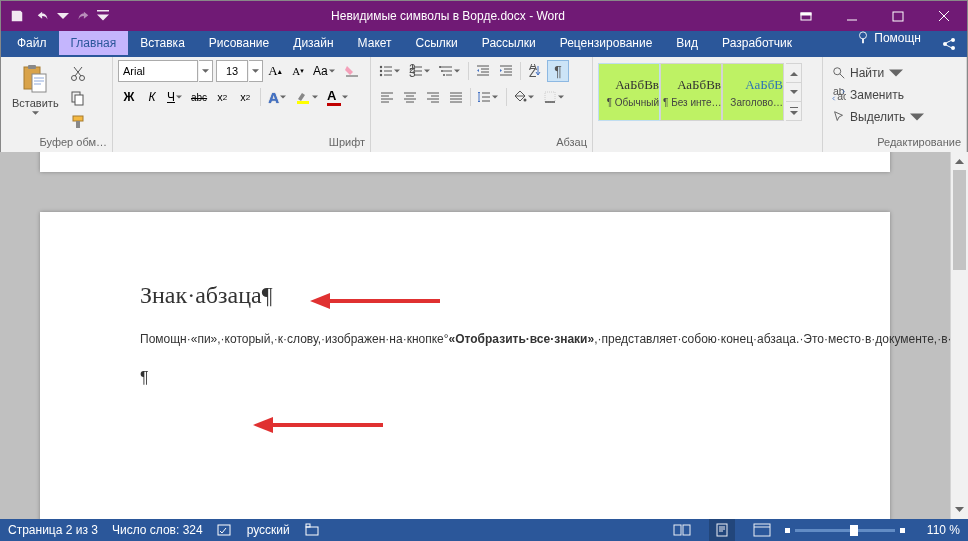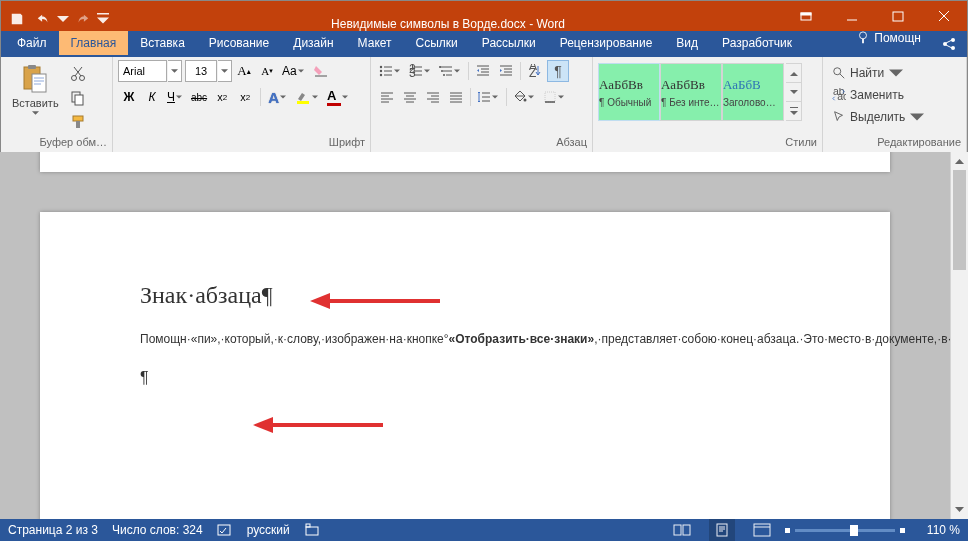--- a/index.html
+++ b/index.html
@@ -1,46 +1,46 @@
 <!DOCTYPE html>
 <html><head>
 <meta charset="utf-8">
 <style>
 *{margin:0;padding:0;box-sizing:border-box;font-family:"Segoe UI",Tahoma,sans-serif;font-size:12px;user-select:none}
 body{background:#fff;width:968px;height:541px;overflow:hidden;border:1px solid #888}
-.titlebar{height:30px;background:#c2410c;color:#fff;display:flex;align-items:flex-end}
+.titlebar{height:30px;background:#701a75;color:#fff;display:flex;align-items:center}
 .qat{display:flex;align-items:center;padding:0 4px;gap:2px}
 .qat-btn{width:24px;height:24px;display:flex;align-items:center;justify-content:center;color:#fff;opacity:.9}
 .qat-btn svg{width:14px;height:14px;fill:#fff}
 .title{flex:1;text-align:center;font-size:12px;color:#fff}
 .winctrl{display:flex}
 .winctrl .wc{width:46px;height:30px;display:flex;align-items:center;justify-content:center}
 .winctrl .wc svg{width:12px;height:12px;stroke:#fff;fill:none;stroke-width:1}
 .tabs{height:26px;background:#2b579a;display:flex;align-items:flex-start;padding-left:4px}
 .tab{padding:0 12px;height:24px;line-height:24px;color:#fff;font-size:12px}
-.tab.active{background:#fdba74;color:#2b579a}
+.tab.active{background:#c4b5fd;color:#2b579a}
 .tell{margin-left:auto;display:flex;align-items:center;color:#fff;gap:4px;padding:0 10px}
 .share{width:36px;height:26px;display:flex;align-items:center;justify-content:center;color:#fff}
 .ribbon{height:96px;background:#f1f1f1;border-bottom:1px solid #d4d4d4;display:flex}
 .group{border-right:1px solid #d4d4d4;display:flex;flex-direction:column;padding:2px 5px 0}
 .group-body{flex:1;display:flex;align-items:flex-start;gap:2px}
 .group-label{height:16px;font-size:11px;color:#666;text-align:right;position:relative}
 .vbtn{display:flex;flex-direction:column;align-items:center;justify-content:center;padding:4px 6px;gap:2px}
 .vbtn .ic{width:32px;height:32px;display:flex;align-items:center;justify-content:center}
 .vbtn .lbl{font-size:11px;color:#444;text-align:center;line-height:12px}
 .vstack{display:flex;flex-direction:column;gap:2px}
 .hrow{display:flex;align-items:center;gap:1px;height:24px}
 .sbtn{min-width:22px;height:22px;display:flex;align-items:center;justify-content:center;border:1px solid transparent;padding:0 2px}
-.fontname{width:49px;height:22px;border:1px solid #ababab;background:#fff;display:flex;align-items:center;padding:0 4px;font-size:11px}
+.fontname{width:80px;height:22px;border:1px solid #ababab;background:#fff;display:flex;align-items:center;padding:0 4px;font-size:11px}
 .fontdd{width:14px;height:22px;border:1px solid #ababab;border-left:0;background:#fff;display:flex;align-items:center;justify-content:center}
 .fontsize{width:32px;height:22px;border:1px solid #ababab;background:#fff;margin-left:2px;display:flex;align-items:center;justify-content:center;font-size:11px}
 .dd{width:8px;margin-left:1px}
 .dd svg{width:6px;height:6px;fill:#666}
 .styles{display:flex;gap:0}
-.style-item{width:62px;height:58px;border:1px solid #d4d4d4;display:flex;flex-direction:column;align-items:flex-start;justify-content:center;background:#86efac}
+.style-item{width:62px;height:58px;border:1px solid #d4d4d4;display:flex;flex-direction:column;align-items:flex-end;justify-content:center;background:#bef264}
 .style-item.sel{border-color:#c0ddf0}
 .style-prev{font-size:13px;color:#333;font-family:'Times New Roman',serif}
 .style-item:nth-child(3) .style-prev{color:#2e74b5}
 .style-name{font-size:10px;color:#444;margin-top:4px;white-space:nowrap;overflow:hidden;max-width:58px}
 .style-sb{width:16px;display:flex;flex-direction:column;border:1px solid #d4d4d4;border-left:0}
 .style-sb div{flex:1;display:flex;align-items:center;justify-content:center;border-bottom:1px solid #d4d4d4}
 .style-sb div:last-child{border-bottom:0}
 .edit-item{display:flex;align-items:center;gap:4px;height:20px;padding:0 4px;font-size:11px;color:#444;white-space:nowrap}
 .edit-item svg{width:14px;height:14px}
 .doc-area{position:absolute;top:152px;left:0;right:18px;bottom:22px;background:#c0c0c0;overflow:hidden}
@@ -433,21 +433,20 @@
               <path d="M0 0l4 4 4-4z" fill="#666"></path>
             </svg>
           </div>
         <div>
             <svg width="8" height="8" viewBox="0 0 8 8">
               <path d="M0 0h8v1H0zM0 4l4 4 4-4z" fill="#666"></path>
             </svg>
           </div>
       </div>
     </div>
-    <div class="group-label">Стили</div>
   </div>
 
   <div class="group" style="flex:1;min-width:120px">
     <div class="group-body">
         <div class="vstack" style="padding-top:4px">
       <div class="edit-item">
             <svg viewBox="0 0 16 16">
               <circle cx="6" cy="6" r="4" fill="none" stroke="#555"></circle>
               <path d="M9 9l5 5" stroke="#555"></path>
             </svg>

